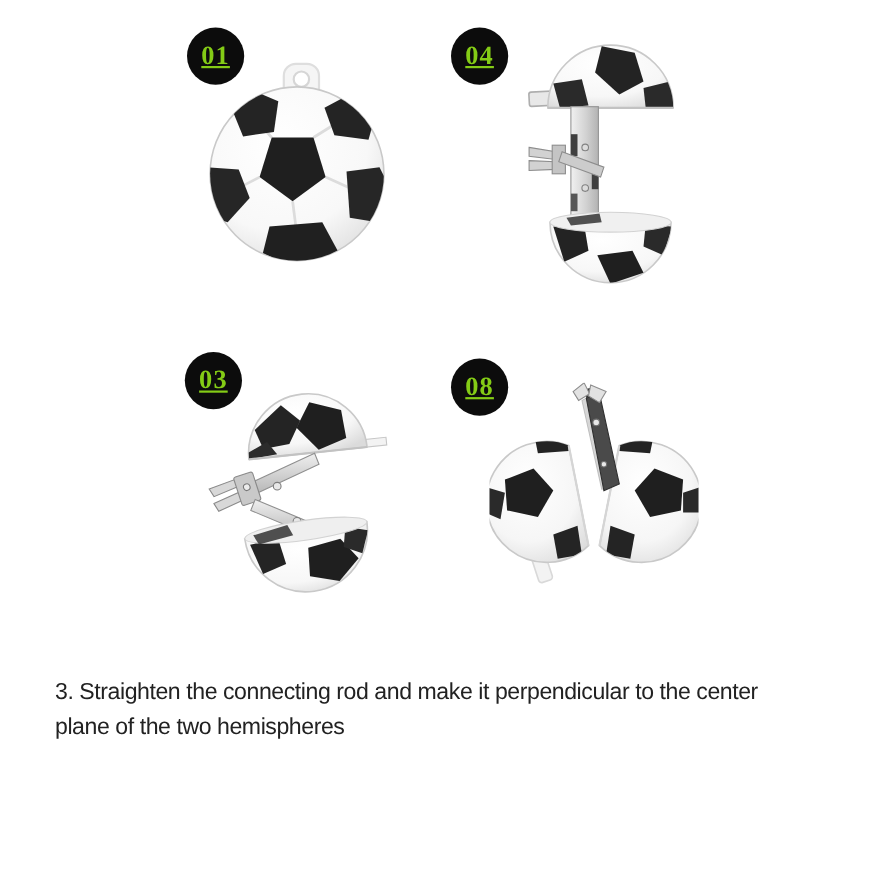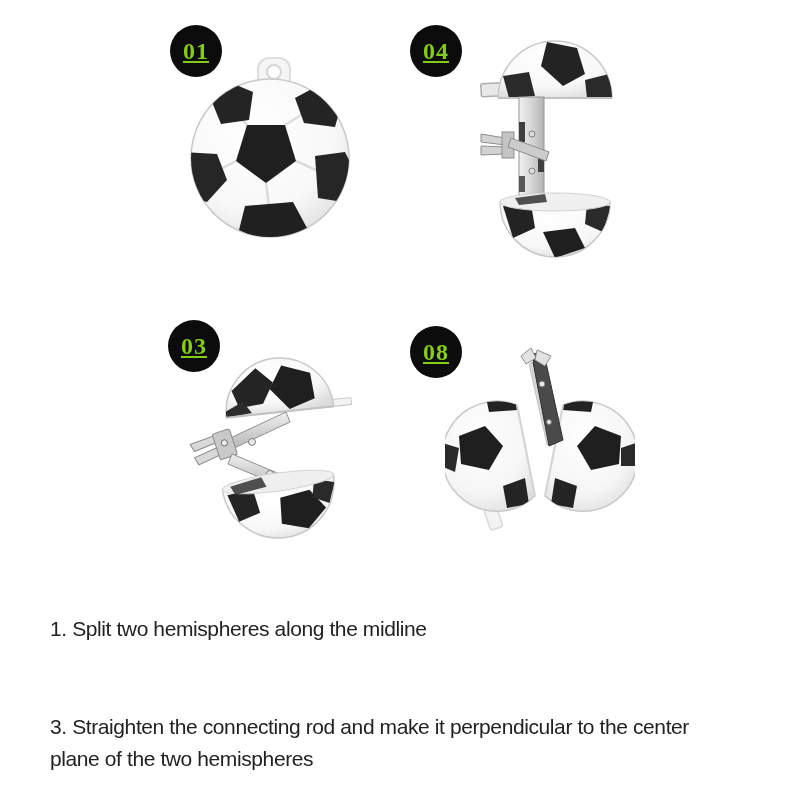--- a/index.html
+++ b/index.html
@@ -220,21 +220,20 @@
         <circle cx="97" cy="36" r="3" fill="#e8e8e8" stroke="#6f6f6f"></circle>
         <circle cx="104" cy="74" r="2.5" fill="#e8e8e8" stroke="#6f6f6f"></circle>
         <polygon points="86,6 94,4 96,12 88,14" fill="#3a3a3a"></polygon>
         <polygon points="76,8 86,0 91,10 81,16" fill="#e2e2e2" stroke="#8d8d8d" stroke-width="1"></polygon>
         <polygon points="92,2 106,8 100,18 90,12" fill="#e2e2e2" stroke="#8d8d8d" stroke-width="1"></polygon>
       </g>
     </svg>
   </div>
 
   <div class="instructions">
-    <p>1. Split two hemispheres along the midline</p>
     <p>3. Straighten the connecting rod and make it perpendicular to the center
 plane of the two hemispheres</p>
     
     
     
   </div>
 
 </div>
 
 </body></html>

